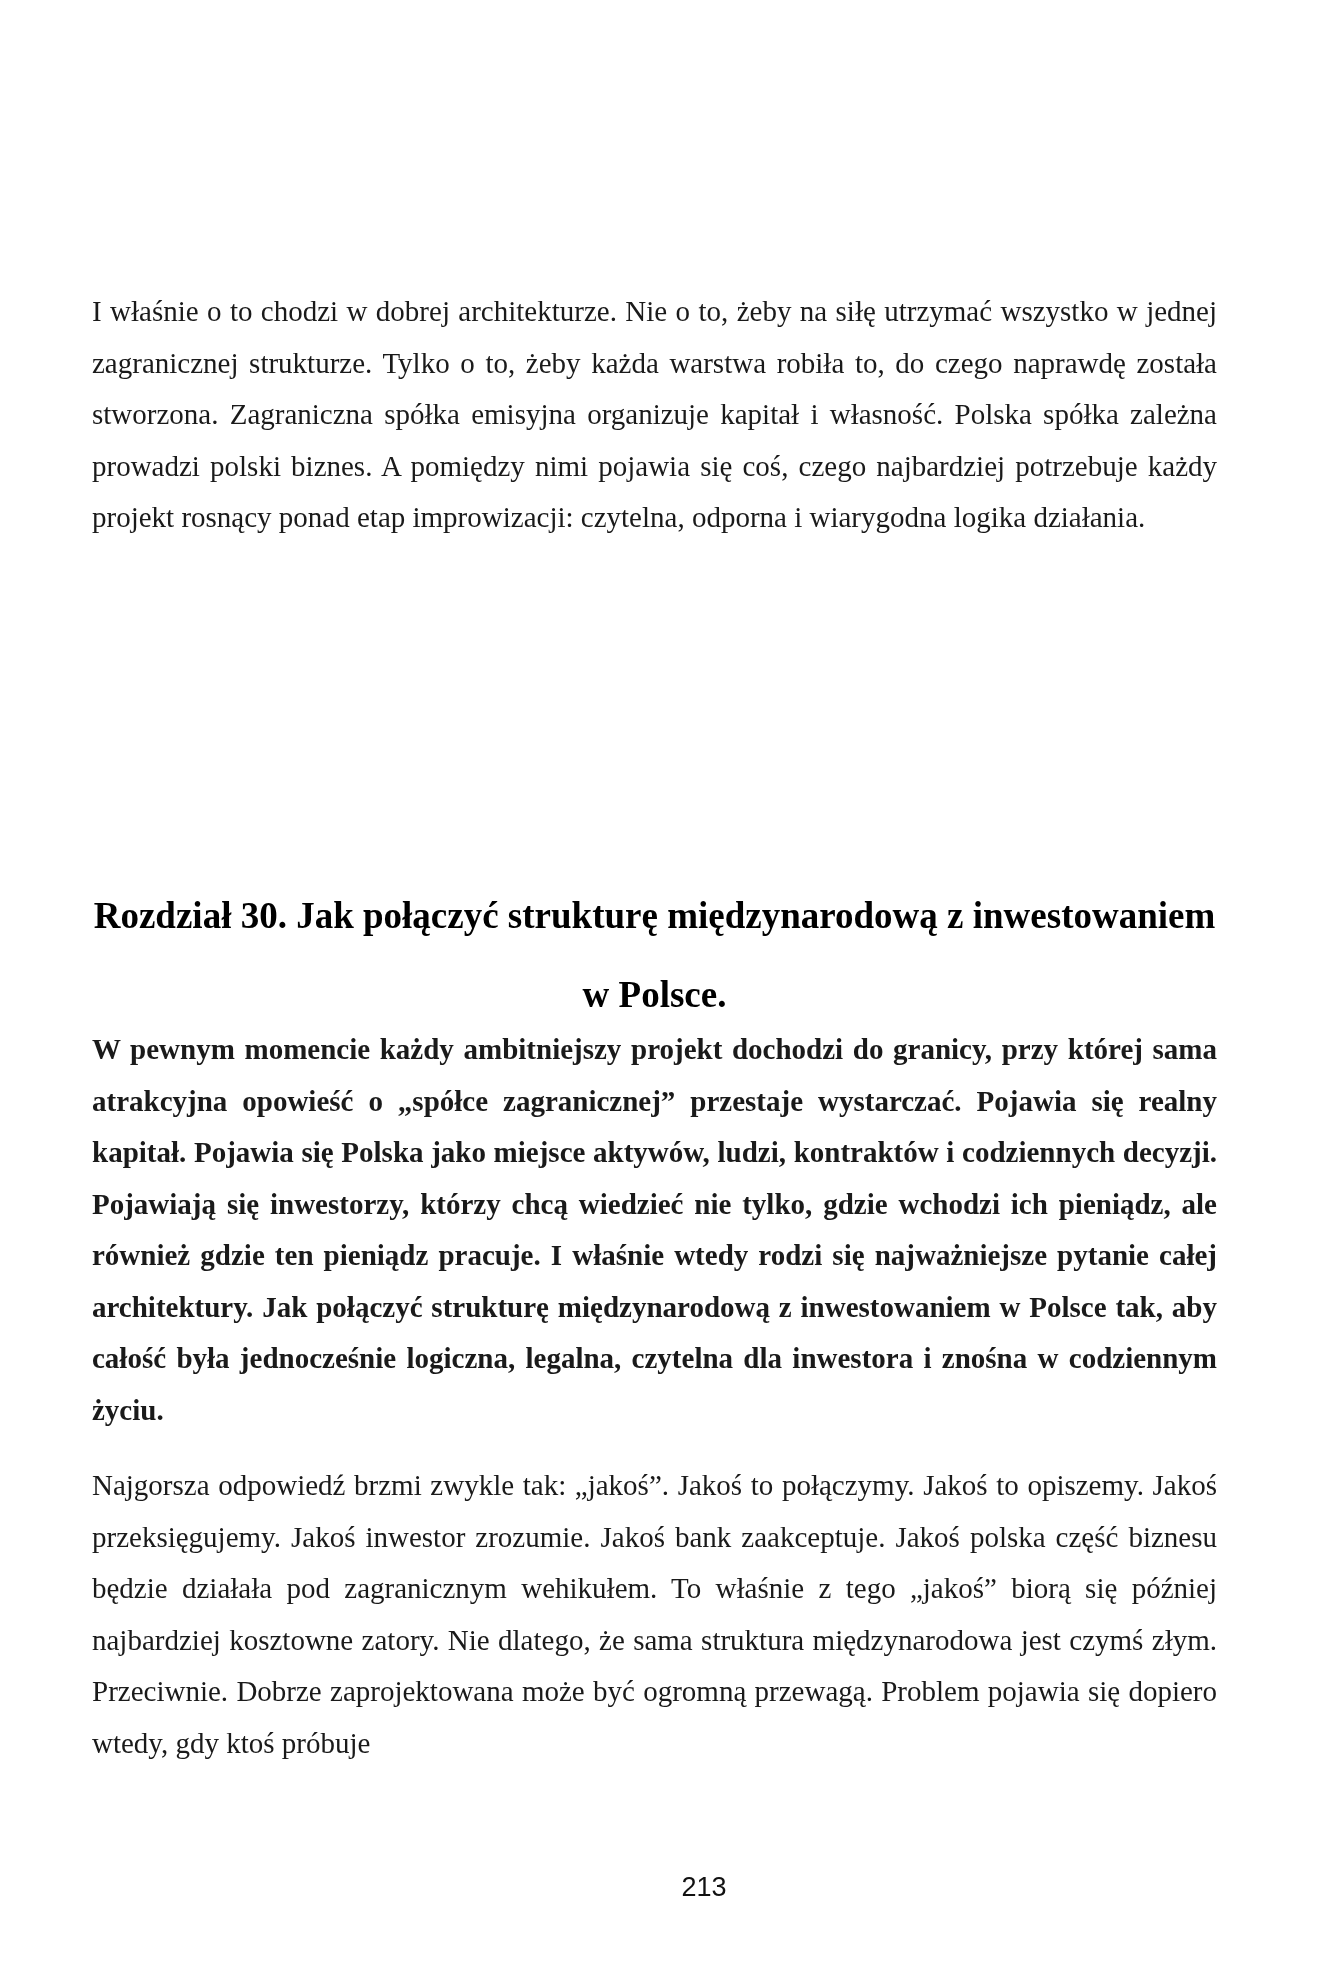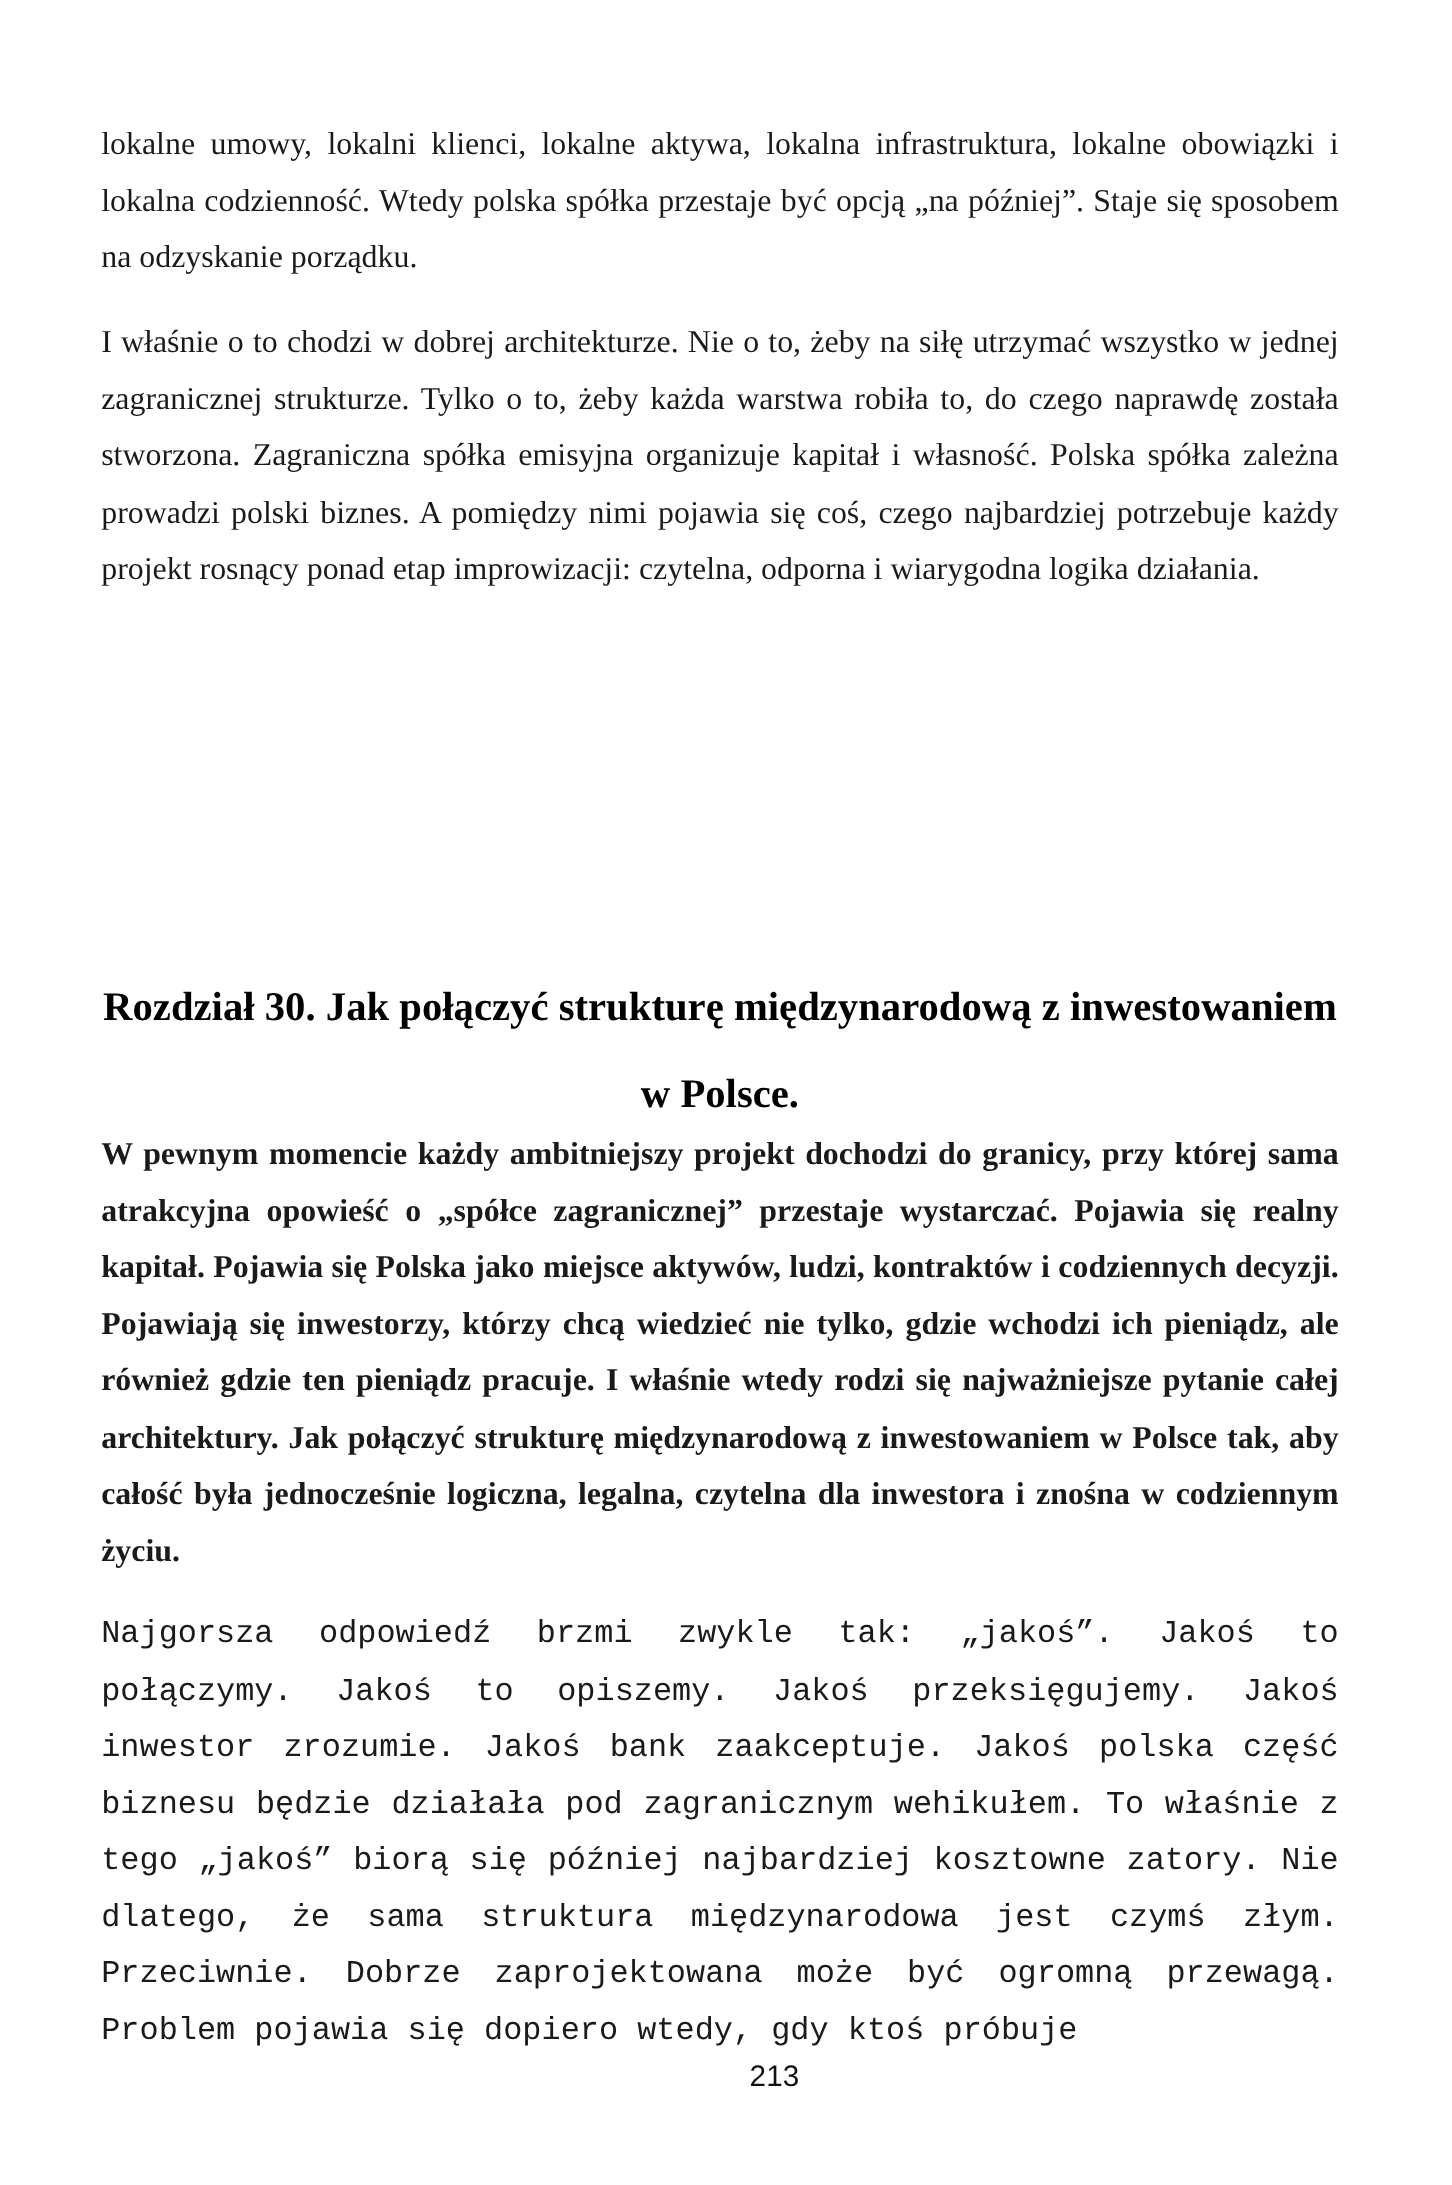--- a/index.html
+++ b/index.html
@@ -43,42 +43,39 @@
       width: 1125px;
       top: 876px;
       font-size: 37px;
       line-height: 79px;
       font-weight: bold;
       text-align: center;
       color: #000000;
       margin: 0;
     }
     .p3 { top: 1024px; font-weight: bold; }
-    .p4 { top: 1460px; font-family: Liberation Mono, monospace; }
+    .p4 { top: 1460px; }
     .page-number {
       position: absolute;
       left: 0;
       width: 1320px;
       top: 1872px;
       text-align: center;
       font-family: "Liberation Sans", "DejaVu Sans", sans-serif;
       font-size: 27px;
       line-height: 30px;
       color: #111111;
       margin-left: 44px;
     }
   </style>
 </head>
 <body>
 
 <div class="page">
 
-  <div class="text-block p1">
-    <p>lokalne umowy, lokalni klienci, lokalne aktywa, lokalna infrastruktura, lokalne obowiązki i lokalna codzienność. Wtedy polska spółka przestaje być opcją „na później”. Staje się sposobem na odzyskanie porządku.</p>
-  </div>
 
   <div class="text-block p2">
     <p>I właśnie o to chodzi w dobrej architekturze. Nie o to, żeby na siłę utrzymać wszystko w jednej zagranicznej strukturze. Tylko o to, żeby każda warstwa robiła to, do czego naprawdę została stworzona. Zagraniczna spółka emisyjna organizuje kapitał i własność. Polska spółka zależna prowadzi polski biznes. A pomiędzy nimi pojawia się coś, czego najbardziej potrzebuje każdy projekt rosnący ponad etap improwizacji: czytelna, odporna i wiarygodna logika działania.</p>
   </div>
 
   <h1 class="chapter-title">Rozdział 30. Jak połączyć strukturę międzynarodową z inwestowaniem w Polsce.</h1>
 
   <div class="text-block p3">
     <p>W pewnym momencie każdy ambitniejszy projekt dochodzi do granicy, przy której sama atrakcyjna opowieść o „spółce zagranicznej” przestaje wystarczać. Pojawia się realny kapitał. Pojawia się Polska jako miejsce aktywów, ludzi, kontraktów i codziennych decyzji. Pojawiają się inwestorzy, którzy chcą wiedzieć nie tylko, gdzie wchodzi ich pieniądz, ale również gdzie ten pieniądz pracuje. I właśnie wtedy rodzi się najważniejsze pytanie całej architektury. Jak połączyć strukturę międzynarodową z inwestowaniem w Polsce tak, aby całość była jednocześnie logiczna, legalna, czytelna dla inwestora i znośna w codziennym życiu.</p>
   </div>

